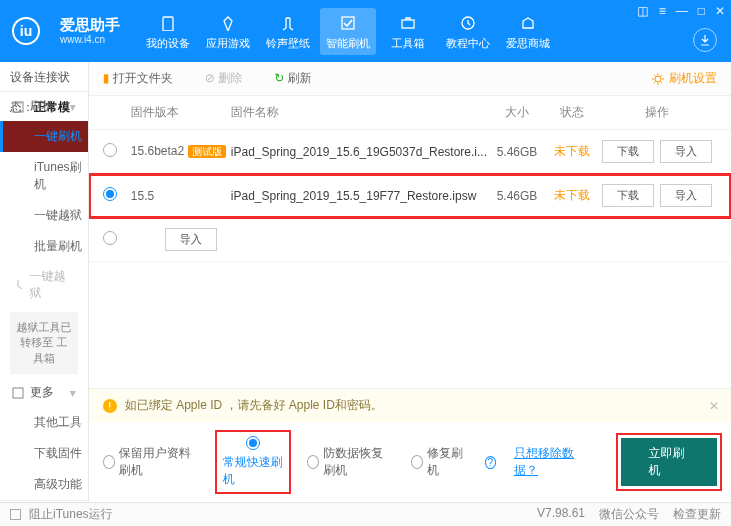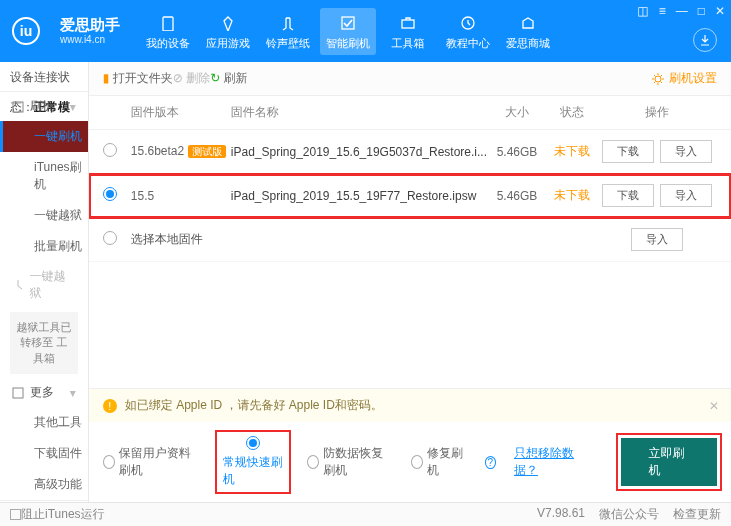--- a/index.html
+++ b/index.html
@@ -31,21 +31,21 @@
 .side-item { padding: 7px 0 7px 34px; color: #666; cursor: pointer; }
 .side-item.active { background: #7f1d1d; color: #0f8fff; border-left: 3px solid #0f8fff; padding-left: 31px; }
 .side-note { margin: 4px 10px; padding: 8px 6px; background: #f5f5f5; color: #888; text-align: center; font-size: 11px; line-height: 1.4; }
 .side-spacer { flex: 1; }
 .side-opts { padding: 6px 10px; color: #888; display: flex; gap: 10px; font-size: 11px; align-items: center; border-top: 1px solid #eee; }
 .chk { width: 11px; height: 11px; border: 1px solid #aaa; display: inline-block; vertical-align: middle; }
 
 
 .main { flex: 1; display: flex; flex-direction: column; }
 .toolbar { height: 34px; display: flex; align-items: center; padding: 0 14px; border-bottom: 1px solid #eee; background: #fcfcfc; }
-.tb-left { display: flex; gap: 0; align-items: center; color: #666; }
+.tb-left { display: flex; gap: 32px; align-items: center; color: #666; }
 .tb-left .act { color: #ff9800; }
 .tb-left .dis { color: #bbb; }
 .tb-refresh { color: #1aad19; }
 .tb-right { margin-left: auto; color: #ff9800; display: flex; align-items: center; gap: 4px; cursor: pointer; }
 
 .tbl { flex: 1; overflow: auto; }
 .thead { display: flex; padding: 8px 14px; color: #888; border-bottom: 1px solid #f0f0f0; font-size: 11px; }
 .c-sel { width: 28px; }
 .c-ver { width: 100px; }
 .c-name { flex: 1; }
@@ -256,21 +256,20 @@
             <div class="trow highlight">
               <div class="c-sel"><span class="radio on"></span></div>
               <div class="c-ver"><span>15.5</span></div>
               <div class="c-name fname">iPad_Spring_2019_15.5_19F77_Restore.ipsw</div>
               <div class="c-size">5.46GB</div>
               <div class="c-stat stat-pending">未下载</div>
               <div class="c-ops"><span class="btn">下载</span><span class="btn">导入</span></div>
             </div>
             <div class="trow local">
               <div class="c-sel"><span class="radio"></span></div>
-              <div class="c-ver" style="flex:1">选择本地固件</div>
               <div class="c-ops"><span class="btn">导入</span></div>
             </div>
           </div>
       </div>
 
       <div class="bottom">
         <div class="warn">
           <span class="warn-ico">!</span>
           <span>如已绑定 Apple ID ，请先备好 Apple ID和密码。</span>
           <span class="x">✕</span>
@@ -296,20 +295,20 @@
             <span class="link">只想移除数据？</span>
             <div class="spacer"></div>
             <div class="primary">立即刷机</div>
           </div>
       </div>
     </div>
   </div>
 
   <div class="footer">
     <span class="chk"></span>
-    <span style="margin-left:0">阻止iTunes运行</span>
+    <span style="margin-left:8px">阻止iTunes运行</span>
     <div class="r">
       <span>V7.98.61</span>
       <span>微信公众号</span>
       <span>检查更新</span>
     </div>
   </div>
 </div>
 
 </body></html>

